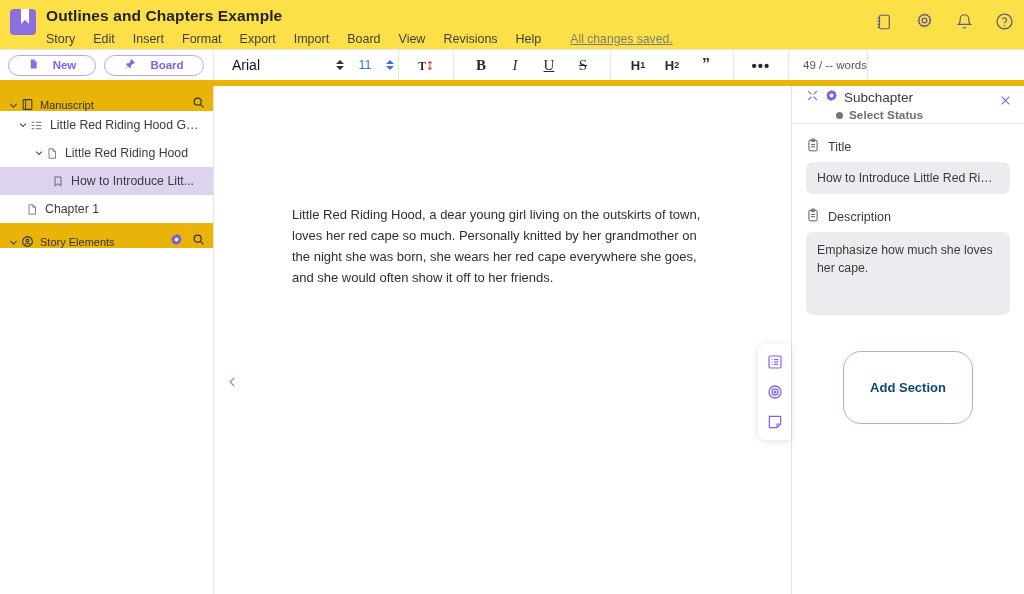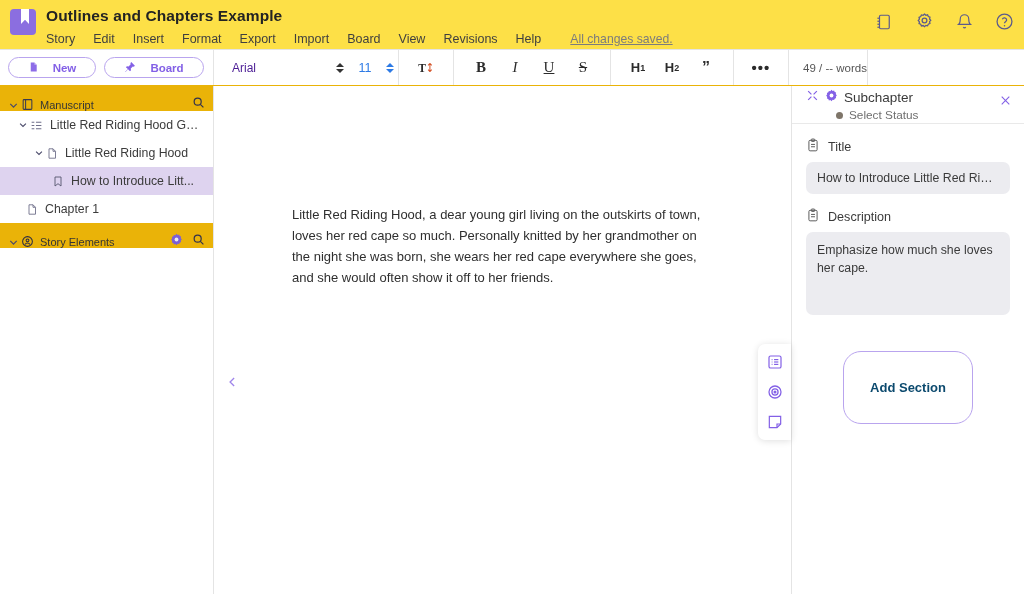--- a/index.html
+++ b/index.html
@@ -40,38 +40,38 @@
   .menuitem:first-child { padding-left: 0; }
   .savedlink {
     font-size: 12.2px; color: #7c7c7c; text-decoration: underline; margin-left: 20px; cursor: pointer;
   }
   .topicons { position: absolute; right: 10px; top: 12px; display: flex; gap: 22px; align-items: center; }
   .topicons svg { display: block; }
 
   
   .toolbar {
     height: 36px; flex: 0 0 36px; display: flex; align-items: stretch;
-    border-bottom: 1px solid #eab308; background: #fff;
+    border-bottom: 6px solid #eab308; background: #fff;
   }
   .tb-left {
     width: 214px; flex: 0 0 214px; display: flex; align-items: center; gap: 8px;
     padding-left: 8px; border-right: 1px solid #e4e4e4;
   }
   .pillbtn {
     display: flex; align-items: center; justify-content: center; gap: 14px;
     border: 1.3px solid #b9a4ee; border-radius: 13px; height: 21px;
     font-size: 11.5px; font-weight: bold; color: #8360e6; cursor: pointer;
     background: #fff; padding: 0 12px;
   }
   .pillbtn.new { width: 88px; }
   .pillbtn.board { width: 100px; }
   .tb-mid { flex: 1; display: flex; align-items: center; }
   .tgroup { display: flex; align-items: center; height: 100%; padding: 0 10px; }
   .tdiv { width: 1px; background: #e4e4e4; height: 100%; }
-  .fontname { font-size: 12px; color: #4c1d95; padding: 0 0 0 18px; width: 118px; cursor: pointer; }
+  .fontname { font-size: 14px; color: #0f172a; padding: 0 0 0 18px; width: 118px; cursor: pointer; }
   .fontsize { font-size: 12.5px; color: #2d7ae5; width: 34px; text-align: center; cursor: pointer; }
   .stepper { display: flex; flex-direction: column; align-items: center; gap: 2px; cursor: pointer; padding: 0 4px; }
   .stepper i { display: block; width: 0; height: 0; border-left: 4px solid transparent; border-right: 4px solid transparent; }
   .stepper i.up { border-bottom: 4px solid #333; }
   .stepper i.dn { border-top: 4px solid #333; }
   .stepper.blue i.up { border-bottom-color: #2d7ae5; }
   .stepper.blue i.dn { border-top-color: #2d7ae5; }
   .tbtn {
     min-width: 22px; height: 22px; display: flex; align-items: center; justify-content: center;
     font-size: 13.5px; color: #2b2b2b; cursor: pointer; margin: 0 6px;
@@ -138,21 +138,21 @@
   }
   .side-tools .st { cursor: pointer; display: flex; }
 
   
   .rpanel {
     width: 232px; flex: 0 0 232px; background: #fff; display: flex; flex-direction: column;
   }
   .rp-head { padding: 2px 12px 10px 14px; border-bottom: 1px solid #e9e9e9; position: relative; height: 38px; }
   .rp-titlerow { display: flex; align-items: center; gap: 6px; }
   .rp-title { font-size: 13.5px; color: #3a3a3a; }
-  .rp-status { display: flex; align-items: center; gap: 6px; margin: 2px 0 0 30px; }
+  .rp-status { display: flex; align-items: center; gap: 6px; margin: 2px 0 0 30px; font-weight: bold; }
   .rp-dot { width: 7px; height: 7px; border-radius: 50%; background: #7e7569; }
   .rp-statustext { font-size: 11.8px; color: #6f6f6f; cursor: pointer; }
   .rp-close { position: absolute; right: 12px; top: 8px; cursor: pointer; color: #8b6ee0; font-size: 15px; line-height: 1; }
   .fieldlabel { display: flex; align-items: center; gap: 8px; padding: 14px 14px 7px 14px; }
   .fieldlabel span { font-size: 12.6px; color: #3a3a3a; }
   .fieldbox {
     margin: 0 14px; background: #ececf0; border-radius: 7px;
     font-size: 12.3px; color: #3a3a3a; padding: 9px 11px; cursor: text;
     overflow: hidden; white-space: nowrap; text-overflow: ellipsis;
   }

